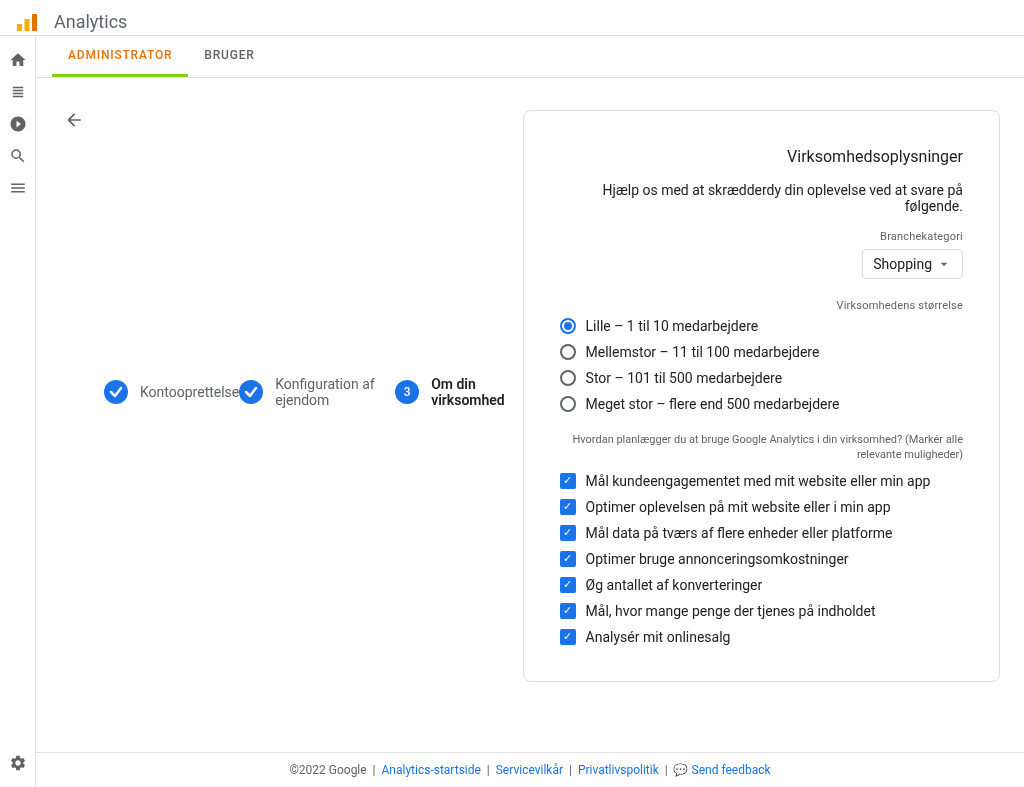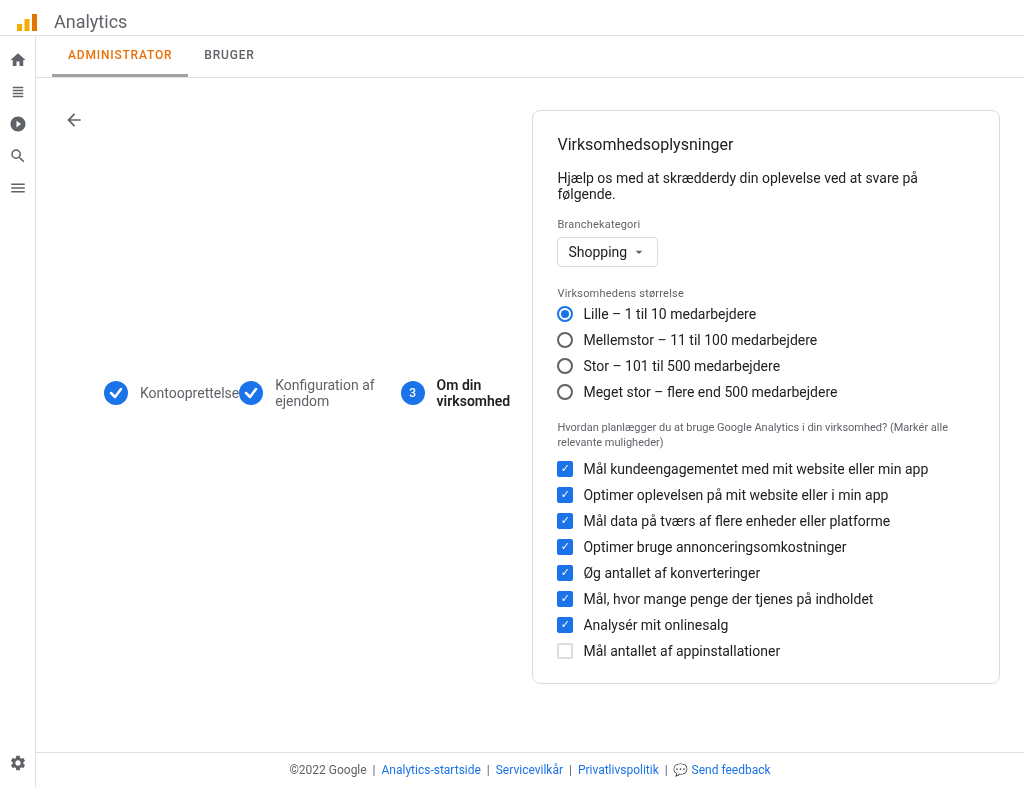--- a/index.html
+++ b/index.html
@@ -88,21 +88,21 @@
       font-size: 12px;
       font-weight: 500;
       color: #5f6368;
       cursor: pointer;
       border-bottom: 3px solid transparent;
       letter-spacing: 0.8px;
       text-transform: uppercase;
     }
     .tab.active {
       color: #e8710a;
-      border-bottom: 3px solid #a3a3a3;
+      border-bottom: 3px solid #84cc16;
     }
 
     
     .page-scroll {
       flex: 1;
       overflow-y: auto;
       padding: 24px 24px 0 24px;
     }
 
     
@@ -171,23 +171,24 @@
     }
     .step-label.done {
       color: #5f6368;
     }
 
     
     .card {
       background: #fff;
       border: 1px solid #dadce0;
       border-radius: 8px;
-      padding: 24px;
+      padding: 36px;
       margin-top: 8px;
       margin-bottom: 16px;
+      text-align: right;
     }
 
     .card-title {
       font-size: 16px;
       font-weight: 400;
       color: #202124;
       margin-bottom: 16px;
     }
 
     .help-text {
@@ -479,24 +480,20 @@
                 <div class="checkbox-box checked"></div>
                 <span>Øg antallet af konverteringer</span>
               </div>
               <div class="checkbox-item">
                 <div class="checkbox-box checked"></div>
                 <span>Mål, hvor mange penge der tjenes på indholdet</span>
               </div>
               <div class="checkbox-item">
                 <div class="checkbox-box checked"></div>
                 <span>Analysér mit onlinesalg</span>
-              </div>
-              <div class="checkbox-item">
-                <div class="checkbox-box"></div>
-                <span>Mål antallet af appinstallationer</span>
               </div>
 
             </div>
           </div>
 
         </div>
       </div>
     </div>
 
     <div class="footer">

